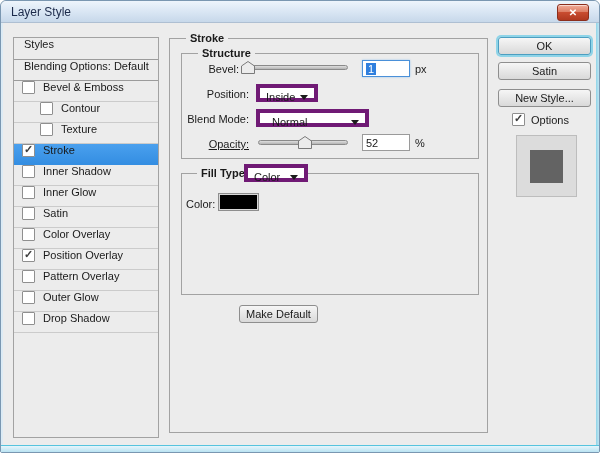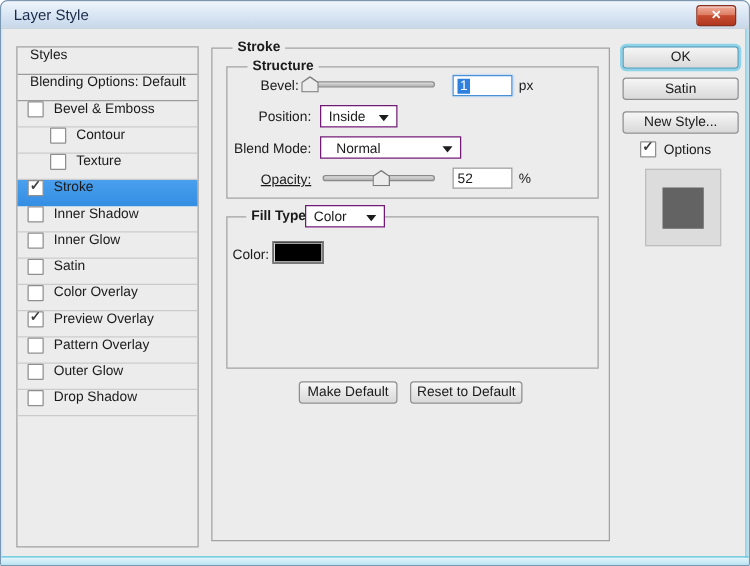--- a/index.html
+++ b/index.html
@@ -45,21 +45,21 @@
   
   .gbox { position:absolute; border:1px solid #a2a2a2; background:#ececec; }
   .gbox-label { position:absolute; top:-7px; background:#ececec; padding:0 4px; font-weight:bold; z-index:5; }
 
   .flabel { position:absolute; text-align:right; }
   .field { position:absolute; background:#fff; border:1px solid #9a9a9a; height:17px;
            padding:2px 3px; font-size:11px; line-height:12px; }
   .field.focused { border-color:#4a90d9; box-shadow:0 0 2px #9cc6ee; }
   .sel-text { background:#2f7fde; color:#fff; padding:0 2px; }
 
-  .dropdown { position:absolute; background:#fff; border:1px solid #701a75; height:18px;
+  .dropdown { position:absolute; background:#fff; border:4px solid #701a75; height:18px;
               padding:3px 18px 0 6px; cursor:pointer; z-index:6; }
   .dd-arrow { position:absolute; right:6px; top:7px; width:0; height:0;
               border-left:4px solid transparent; border-right:4px solid transparent;
               border-top:5px solid #1c1c1c; }
 
   .slider-track { position:absolute; height:5px; border:1px solid #8a8a8a; border-radius:3px;
                   background:linear-gradient(#dedede,#b4b4b4); cursor:pointer; }
   .slider-thumb { position:absolute; top:-5px; width:14px; height:13px; cursor:pointer; }
 
   .btn { position:absolute; background:linear-gradient(#f6f6f6,#e9e9e9 45%,#d9d9d9);
@@ -123,21 +123,21 @@
     <div class="sb-row sb-item">
       <span class="checkbox"><span class="mark"></span></span>
       <span class="sb-label">Satin</span>
     </div>
     <div class="sb-row sb-item">
       <span class="checkbox"><span class="mark"></span></span>
       <span class="sb-label">Color Overlay</span>
     </div>
     <div class="sb-row sb-item">
       <span class="checkbox"><span class="mark">✓</span></span>
-      <span class="sb-label">Preview Overlay</span>
+      <span class="sb-label">Position Overlay</span>
     </div>
     <div class="sb-row sb-item">
       <span class="checkbox"><span class="mark"></span></span>
       <span class="sb-label">Pattern Overlay</span>
     </div>
     <div class="sb-row sb-item">
       <span class="checkbox"><span class="mark"></span></span>
       <span class="sb-label">Outer Glow</span>
     </div>
     <div class="sb-row sb-item">
@@ -196,21 +196,20 @@
   <span class="gbox-label" style="position:absolute; left:196px; top:166px;">Fill Type:</span>
   <div class="dropdown" style="left:243px; top:163px; width:64px;">
     <span>Color</span>
     <span class="dd-arrow"></span>
   </div>
 
   <span class="flabel" style="left:185px; top:197px;">Color:</span>
   <div class="color-swatch" style="left: 217px; top: 192px; width: 41px; height: 18px; background: rgb(0, 0, 0);"></div>
 
   <button class="btn" style="left:238px; top:304px; width:79px; height:18px;">Make Default</button>
-  <button class="btn" style="left:327px; top:304px; width:90px; height:18px;">Reset to Default</button>
 
   <button class="btn btn-ok" style="left:497px; top:36px; width:93px; height:18px;">OK</button>
   <button class="btn" style="left:497px; top:61px; width:93px; height:18px;">Satin</button>
   <button class="btn" style="left:497px; top:88px; width:93px; height:18px;">New Style...</button>
 
   <span class="checkbox pv-check">
     <span class="mark">✓</span>
   </span>
   <span class="pv-label">Options</span>
 

